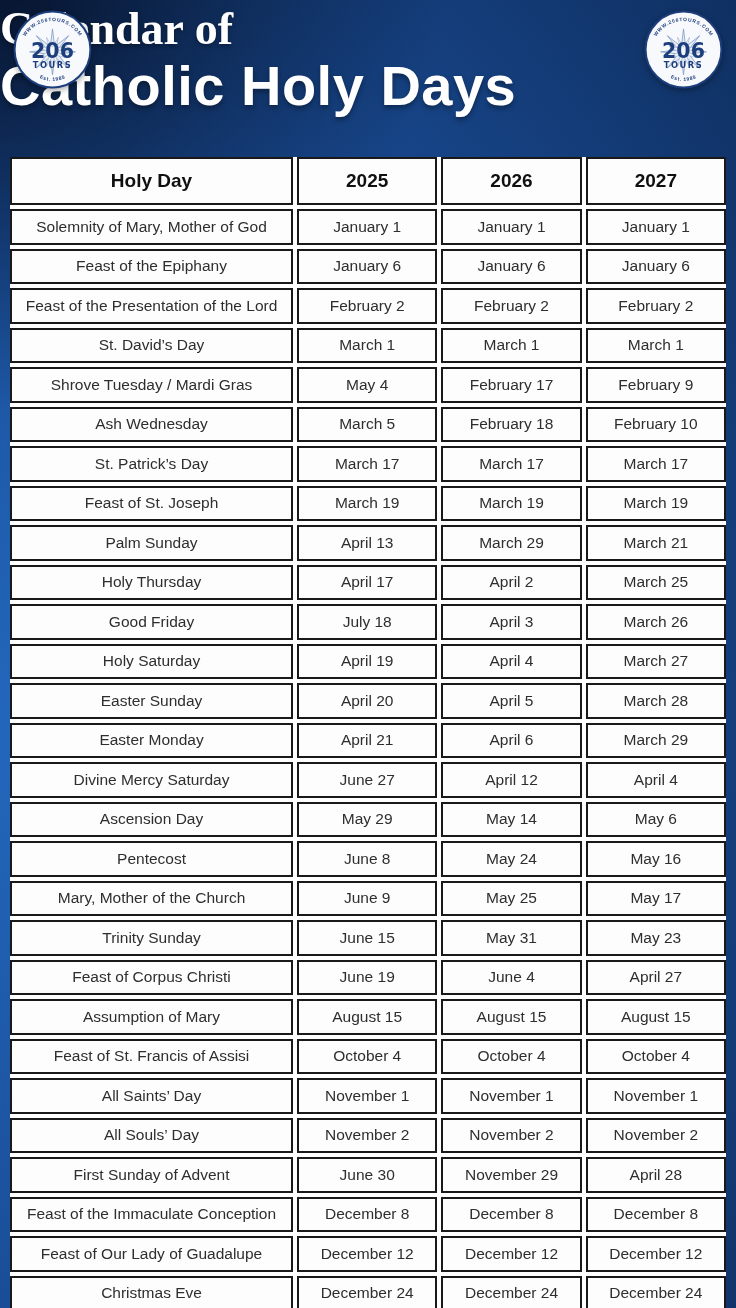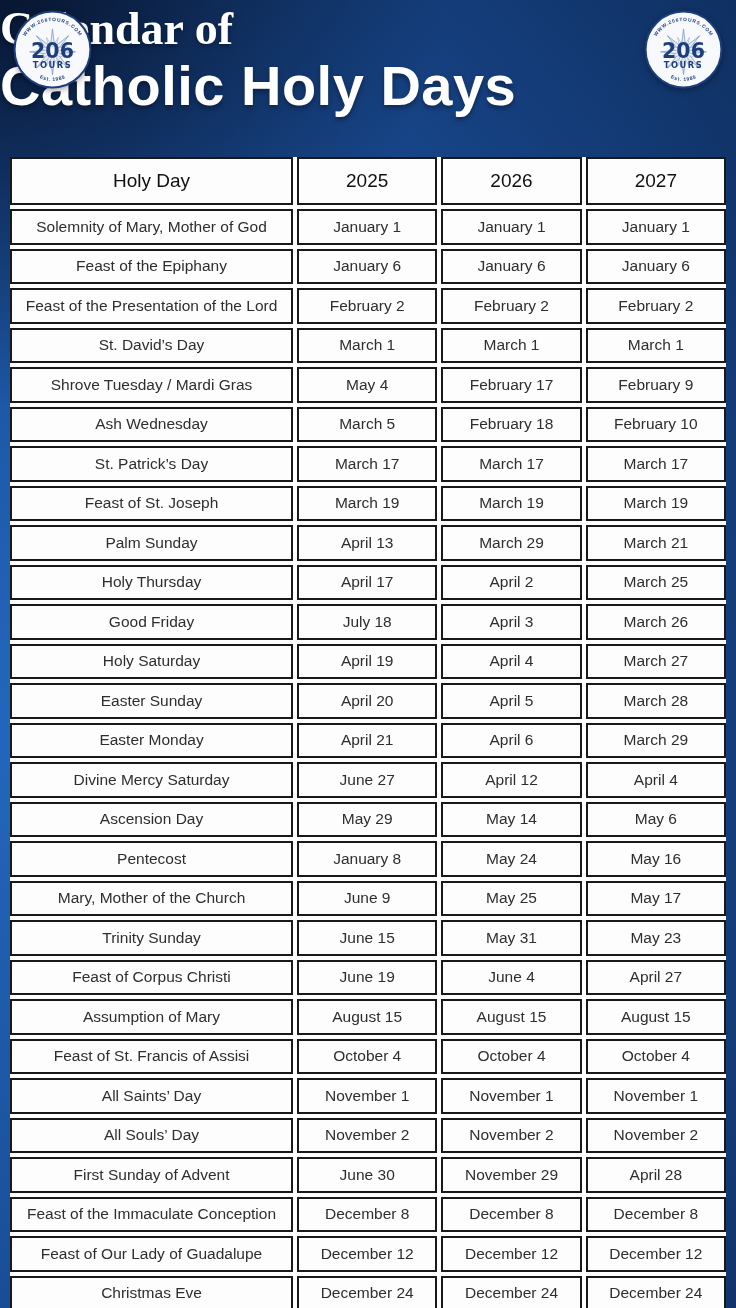--- a/index.html
+++ b/index.html
@@ -40,21 +40,21 @@
     margin: -4px;                 
     width: calc(100% + 8px);
     table-layout: fixed;
   }
   table.holy th, table.holy td {
     border: 2px solid #191919;
     background: #fdfdfe;
     text-align: center; vertical-align: middle;
     overflow: hidden; white-space: nowrap;
   }
-  table.holy th { height: 42px; font-size: 19px; font-weight: 400; color: #101010; }
+  table.holy th { height: 42px; font-size: 19px; font-weight: 700; color: #101010; }
   table.holy td { height: 29.5px; font-size: 15.5px; color: #2e2e2e; }
   col.c-day  { width: 40.2%; }
   col.c-year { width: 19.93%; }
 </style>
 </head>
 <body>
 
 <div class="hero">
   <div class="logo logo-left">
   <svg viewBox="0 0 100 100" width="100%" height="100%" role="img">
@@ -206,21 +206,21 @@
           <td>April 4</td>
         </tr>
         <tr>
           <td>Ascension Day</td>
           <td>May 29</td>
           <td>May 14</td>
           <td>May 6</td>
         </tr>
         <tr>
           <td>Pentecost</td>
-          <td>January 8</td>
+          <td>June 8</td>
           <td>May 24</td>
           <td>May 16</td>
         </tr>
         <tr>
           <td>Mary, Mother of the Church</td>
           <td>June 9</td>
           <td>May 25</td>
           <td>May 17</td>
         </tr>
         <tr>

